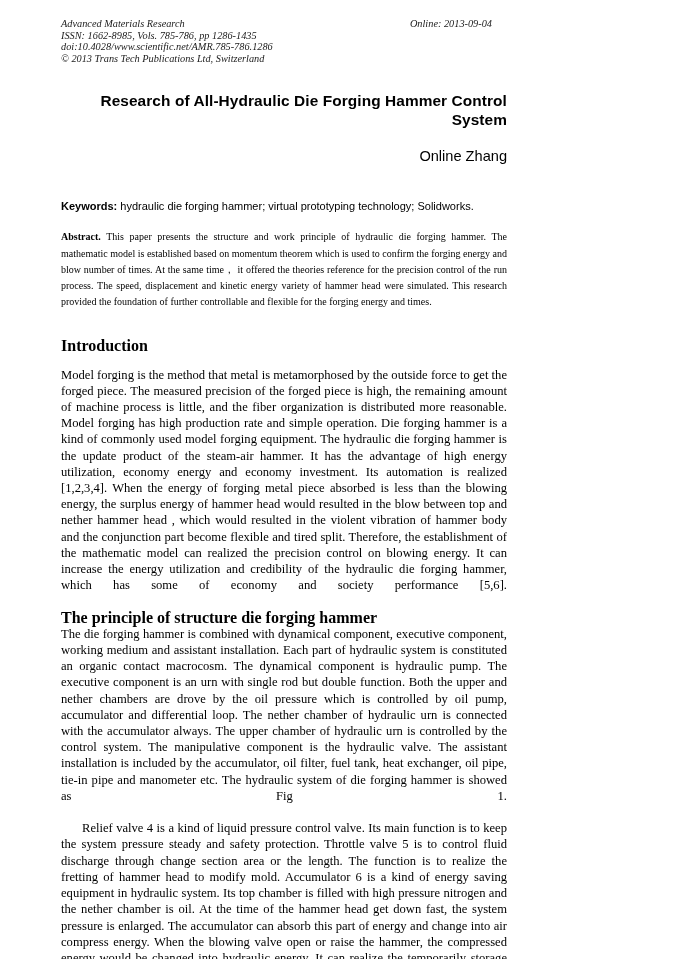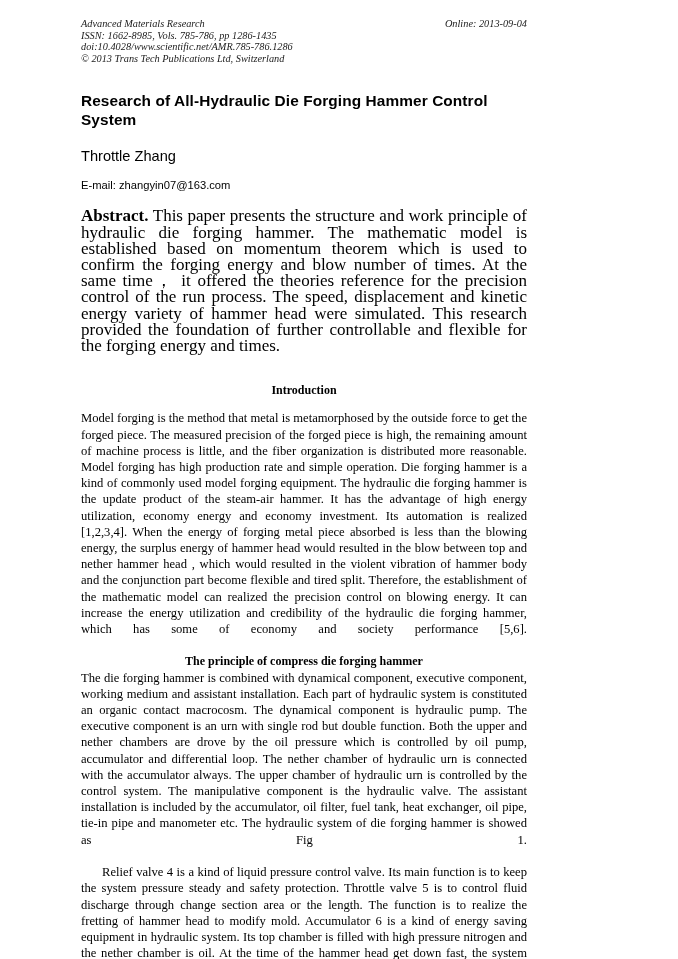--- a/index.html
+++ b/index.html
@@ -15,44 +15,43 @@
     font-family: "Liberation Serif", "DejaVu Serif", serif;
     color: #000000;
     -webkit-font-smoothing: antialiased;
   }
   .page {
     position: relative;
     width: 566px;
     height: 959px;
     box-sizing: border-box;
     padding: 18px 59px 0 61px;
-    margin-left: 20px;
   }
 
   
   .journal-header {
     position: relative;
     font-family: "Liberation Serif", "DejaVu Serif", serif;
     font-style: italic;
     font-size: 10.3px;
     line-height: 11.6px;
     color: #1a1a1a;
   }
   .journal-header .line { white-space: nowrap; }
   .online-date {
     position: absolute;
     top: 0;
-    right: 0;
+    right: 15px;
     font-size: 10.3px;
     line-height: 11.6px;
     white-space: nowrap;
   }
 
   
-  .title-block { text-align: left; }
+  .title-block { text-align: right; }
   .paper-title {
     font-family: "Liberation Sans", "DejaVu Sans", sans-serif;
     font-weight: bold;
     font-size: 15.4px;
     line-height: 19px;
     margin-top: 27px;
     letter-spacing: 0.1px;
   }
   .author-name {
     font-family: "Liberation Sans", "DejaVu Sans", sans-serif;
@@ -81,36 +80,35 @@
     line-height: 14px;
     margin-top: 34px;
   }
   .keywords .kw-label {
     font-weight: bold;
   }
 
   
   .abstract {
     margin-top: 16px;
-    font-size: 17px;
+    font-size: 10px;
     line-height: 16.2px;
     text-align: justify;
     text-justify: inter-word;
   }
   .abstract .abs-label {
     font-weight: bold;
   }
 
   .section-heading {
     font-weight: bold;
-    font-size: 12px;
+    font-size: 16px;
     line-height: 16.2px;
     margin-top: 28px;
     margin-bottom: 0;
-    text-align: center;
   }
   .section-heading.tight {
     margin-top: 0;
   }
 
   p.body-par {
     margin: 0;
     font-size: 12.6px;
     line-height: 16.2px;
     text-align: justify;
@@ -138,29 +136,31 @@
   <div class="journal-header">
     <div class="line">Advanced Materials Research</div>
     <div class="line">ISSN: 1662-8985, Vols. 785-786, pp 1286-1435</div>
     <div class="line">doi:10.4028/www.scientific.net/AMR.785-786.1286</div>
     <div class="line">© 2013 Trans Tech Publications Ltd, Switzerland</div>
     <div class="online-date">Online: 2013-09-04</div>
   </div>
 
   <div class="title-block">
     <div class="paper-title">Research of All-Hydraulic Die Forging Hammer Control System</div>
-    <div class="author-name">Throttle Zhang</div>
-    <div class="email-line">E-mail: zhangyin07@163.com</div>
+    <div class="author-name">Online Zhang</div>
   </div>
 
+  <div class="keywords">
+    <span class="kw-label">Keywords:</span><span> hydraulic die forging hammer; virtual prototyping technology; Solidworks.</span>
+  </div>
 
   <div class="abstract">
     <span class="abs-label">Abstract.</span><span> This paper presents the structure and work principle of hydraulic die forging hammer. The mathematic model is established based on momentum theorem which is used to confirm the forging energy and blow number of times. At the same time， it offered the theories reference for the precision control of the run process. The speed, displacement and kinetic energy variety of hammer head were simulated. This research provided the foundation of further controllable and flexible for the forging energy and times.</span>
   </div>
 
   <div class="section-heading">Introduction</div>
   <p class="body-par spaced-above">Model forging is the method that metal is metamorphosed by the outside force to get the forged piece. The measured precision of the forged piece is high, the remaining amount of machine process is little, and the fiber organization is distributed more reasonable. Model forging has high production rate and simple operation. Die forging hammer is a kind of commonly used model forging equipment. The hydraulic die forging hammer is the update product of the steam-air hammer. It has the advantage of high energy utilization, economy energy and economy investment. Its automation is realized [1,2,3,4]. When the energy of forging metal piece absorbed is less than the blowing energy, the surplus energy of hammer head would resulted in the blow between top and nether hammer head , which would resulted in the violent vibration of hammer body and the conjunction part become flexible and tired split. Therefore, the establishment of the mathematic model can realized the precision control on blowing energy. It can increase the energy utilization and credibility of the hydraulic die forging hammer, which has some of economy and society performance [5,6].</p>
 
-  <div class="section-heading tight">The principle of compress die forging hammer</div>
+  <div class="section-heading tight">The principle of structure die forging hammer</div>
   <p class="body-par">The die forging hammer is combined with dynamical component, executive component, working medium and assistant installation. Each part of hydraulic system is constituted an organic contact macrocosm. The dynamical component is hydraulic pump. The executive component is an urn with single rod but double function. Both the upper and nether chambers are drove by the oil pressure which is controlled by oil pump, accumulator and differential loop. The nether chamber of hydraulic urn is connected with the accumulator always. The upper chamber of hydraulic urn is controlled by the control system. The manipulative component is the hydraulic valve. The assistant installation is included by the accumulator, oil filter, fuel tank, heat exchanger, oil pipe, tie-in pipe and manometer etc. The hydraulic system of die forging hammer is showed as Fig 1.</p>
   <p class="body-par indented">Relief valve 4 is a kind of liquid pressure control valve. Its main function is to keep the system pressure steady and safety protection. Throttle valve 5 is to control fluid discharge through change section area or the length. The function is to realize the fretting of hammer head to modify mold. Accumulator 6 is a kind of energy saving equipment in hydraulic system. Its top chamber is filled with high pressure nitrogen and the nether chamber is oil. At the time of the hammer head get down fast, the system pressure is enlarged. The accumulator can absorb this part of energy and change into air compress energy. When the blowing valve open or raise the hammer, the compressed energy would be changed into hydraulic energy. It can realize the temporarily storage and release the system energy to assure the system pressure normal. Blowing valve 7 is two-position three-port reversing solenoid valve. The hammer head prepare to blow once it is electrified. When it is power off, the hammer head is lifted. The blowing energy is precision controlled by the turned on time of blow valve [7-9].</p>
 
 </div>
 
 </body></html>

